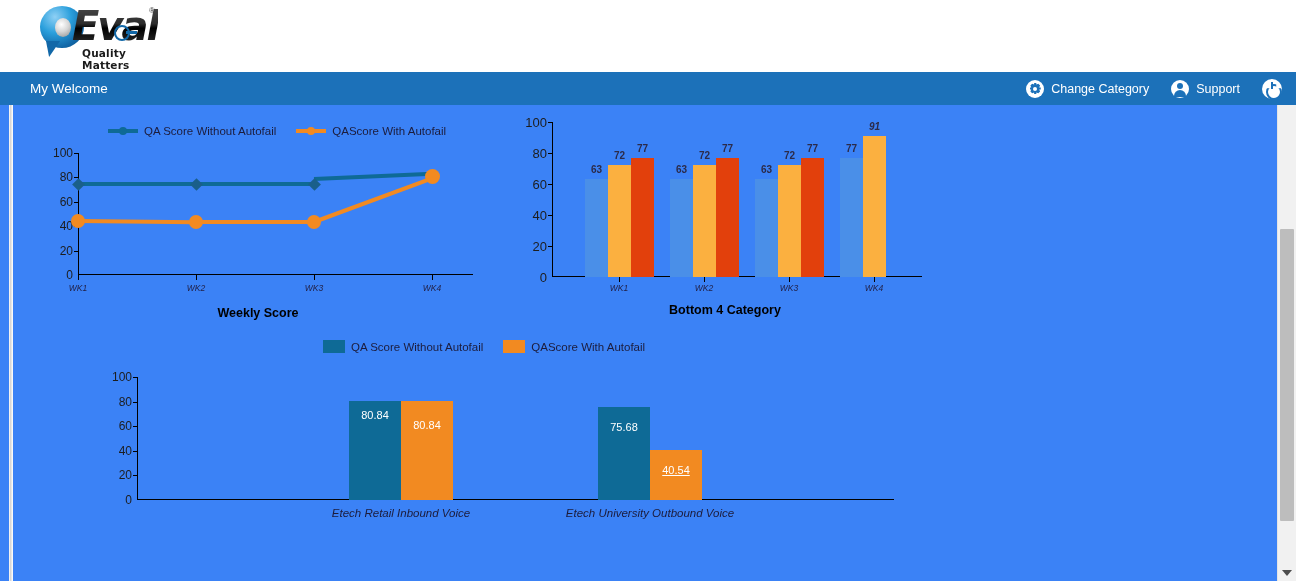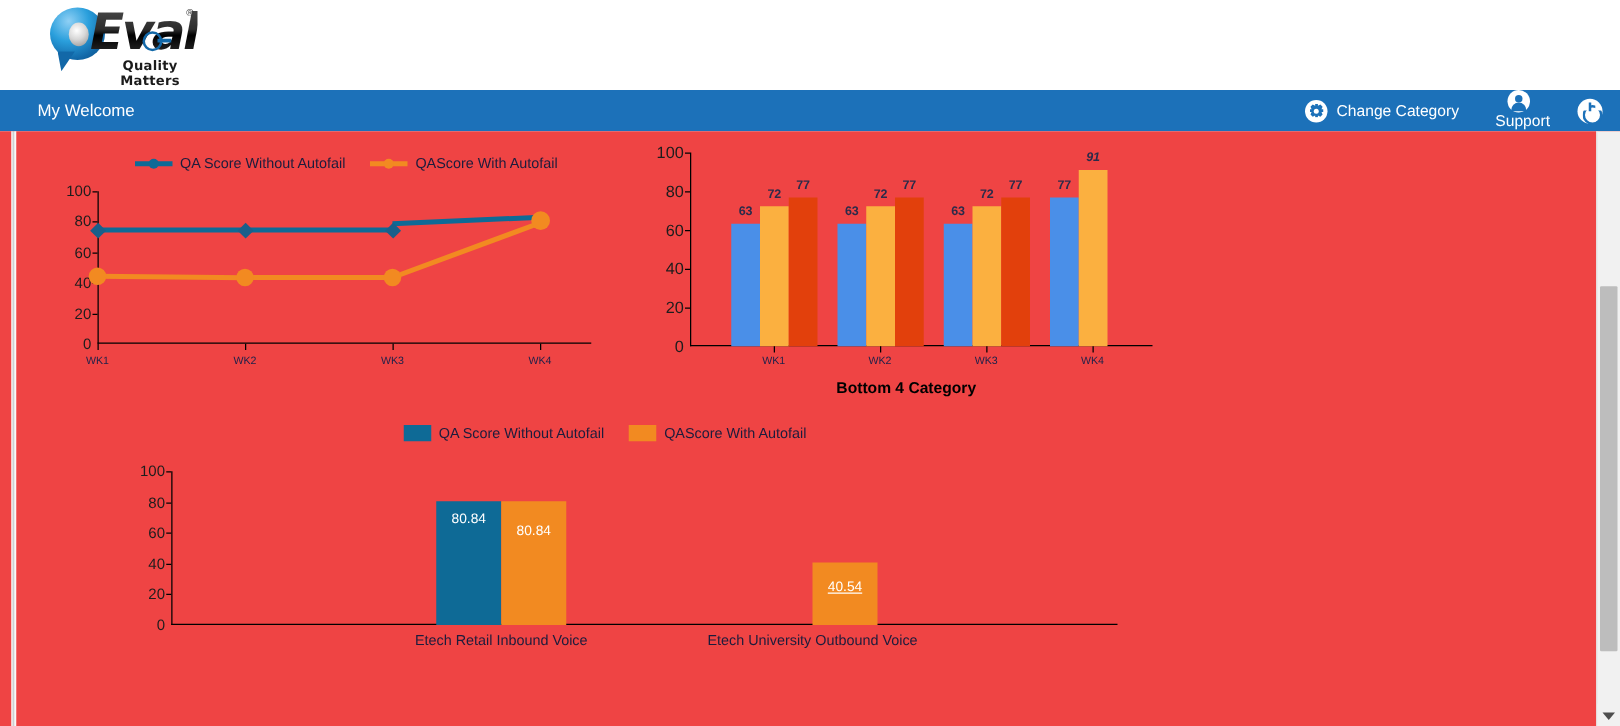--- a/index.html
+++ b/index.html
@@ -41,21 +41,21 @@
   .qeval-key {
     position: absolute; left: 76px; top: 23px; width: 12px; height: 12px;
     border: 2.5px solid #1268a8; border-radius: 50%;
   }
   .qeval-key:after {
     content: ""; position: absolute; left: 10px; top: 4px; width: 11px; height: 2.5px; background: #1268a8;
   }
   .qeval-tag {
     position: absolute; left: 44px; top: 45px;
     font-family: "DejaVu Sans", sans-serif;
-    font-size: 10.5px; font-weight: bold; color: #1b1b1b; letter-spacing: 0.2px; text-align: center;
+    font-size: 10.5px; font-weight: bold; color: #1b1b1b; letter-spacing: 0.2px;
   }
 
   .etech-logo { position: absolute; left: 1207px; top: 10px; width: 80px; height: 48px; }
   .etech-swoosh {
     position: absolute; left: 0; top: 3px; width: 80px; height: 40px;
     border: 2px solid #2f7d4f; border-radius: 50% / 50%;
     clip-path: polygon(0 0, 34% 0, 34% 100%, 0 100%, 0 62%, 0 38%);
   }
   .etech-swoosh2 {
     position: absolute; left: 2px; top: 7px; width: 76px; height: 32px;
@@ -114,21 +114,21 @@
     content: ""; position: absolute; left: 4px; top: 5px; width: 12px; height: 12px;
     border: 2px solid #1c71b9; border-radius: 50%;
     clip-path: polygon(0 30%, 36% 30%, 36% 0, 64% 0, 64% 30%, 100% 30%, 100% 100%, 0 100%);
   }
   .ic-power:after {
     content: ""; position: absolute; left: 9px; top: 3px; width: 2px; height: 7px; background: #1c71b9;
   }
   .nav-logout { margin: 0 10px 0 14px; }
 
   
-  .content { position: absolute; left: 0; top: 105px; width: 1296px; height: 476px; background: #ef4444; }
+  .content { position: absolute; left: 0; top: 105px; width: 1296px; height: 476px; background: #3b82f6; }
   .left-divider {
     position: absolute; left: 9px; top: 105px; width: 4px; height: 476px;
     background: linear-gradient(to right, #ffffff, #cfcfcf 45%, #f2f2f2 70%, #ffffff);
   }
 
   
   .scrollbar {
     position: absolute; right: 0; top: 105px; width: 18px; height: 476px;
     background: #f1f1f1; border-left: 1px solid #e4e4e4;
   }
@@ -165,20 +165,21 @@
   .axis-x { position: absolute; left: 0; bottom: 0; height: 1px; background: #000000; }
   .ytick {
     position: absolute; right: 100%; margin-right: 5px;
     font-size: 12px; color: #1d1d1d; white-space: nowrap; text-align: right;
     transform: translateY(-50%);
   }
   .ytickmark { position: absolute; width: 4px; height: 1px; background: #000000; }
   .xlabel {
     position: absolute; font-size: 8.5px; color: #22224a; white-space: nowrap;
     transform: translateX(-50%);
+    font-style: italic;
   }
   .xlabel.big { font-size: 11.5px; color: #1c1c3c; }
   .xtickmark { position: absolute; width: 1px; height: 5px; background: #000000; }
 
   .bar { position: absolute; bottom: 0; }
   .bar-val {
     position: absolute; left: 50%; transform: translateX(-50%);
     font-size: 10px; font-weight: bold; color: #2b2b4a; white-space: nowrap;
   }
   .bar-val-in {
@@ -209,21 +210,21 @@
     <div class="nav-left">My Welcome</div>
 
     <div class="nav-right">
 
 
       <div class="nav-item" style="margin-left:14px;">
         <span class="circ-icon ic-gear"></span>
         <span class="lbl">Change Category</span>
       </div>
 
-      <div class="nav-item" style="margin-left:14px;flex-direction:column;">
+      <div class="nav-item" style="margin-left:14px;">
         <span class="circ-icon ic-person"></span>
         <span class="lbl">Support</span>
       </div>
 
       <div class="nav-item nav-logout">
         <span class="circ-icon ic-power"></span>
       </div>
     </div>
   </div>
 
@@ -287,20 +288,21 @@
         <div class="xtickmark" style="left:0px; top:122px;"></div>
         <div class="xlabel" style="left:0px; top:130px;">WK1</div>
         <div class="xtickmark" style="left:118px; top:122px;"></div>
         <div class="xlabel" style="left:118px; top:130px;">WK2</div>
         <div class="xtickmark" style="left:236px; top:122px;"></div>
         <div class="xlabel" style="left:236px; top:130px;">WK3</div>
         <div class="xtickmark" style="left:354px; top:122px;"></div>
         <div class="xlabel" style="left:354px; top:130px;">WK4</div>
       </div>
 
+      <div class="chart-title" style="left:0; top:193px;">Weekly Score</div>
     </div>
 
     <div class="chart" style="left:505px; top:8px; width:440px; height:210px;">
 
       <div class="plot" style="left:47px; top:9px; width:370px; height:155px;">
         <div class="axis-y" style="height:155px;"></div>
         <div class="axis-x" style="width:370px;"></div>
 
         <div class="ytickmark" style="left:-4px; top:0px;"></div>
         <div class="ytick" style="top:0px; font-size:13px;">100</div>
@@ -393,20 +395,23 @@
         <div class="ytick" style="top:98.4px;">20</div>
         <div class="ytick" style="top:123px;">0</div>
 
         <div class="bar" style="left:212px; width:52px; height:99.4px; background:#0e6a96;">
           <span class="bar-val-in" style="top:8px;">80.84</span>
         </div>
         <div class="bar" style="left:264px; width:52px; height:99.4px; background:#f28a21;">
           <span class="bar-val-in" style="top:18px;">80.84</span>
         </div>
 
+        <div class="bar" style="left:461px; width:52px; height:93.1px; background:#0e6a96;">
+          <span class="bar-val-in" style="top:14px;">75.68</span>
+        </div>
         <div class="bar" style="left:513px; width:52px; height:49.9px; background:#f28a21;">
           <span class="bar-val-in" style="top:14px;text-decoration:underline;">40.54</span>
         </div>
 
         <div class="xlabel big" style="left:264px; top:130px;">Etech Retail Inbound Voice</div>
         <div class="xlabel big" style="left:513px; top:130px;">Etech University Outbound Voice</div>
       </div>
 
     </div>
 

